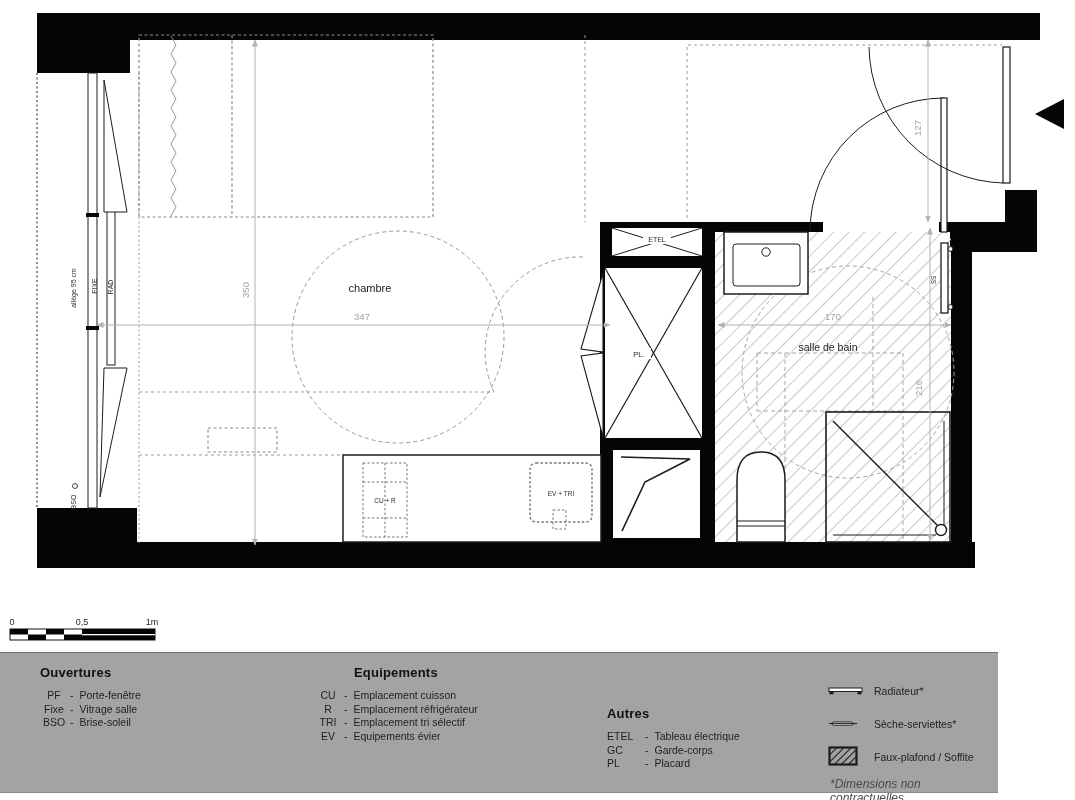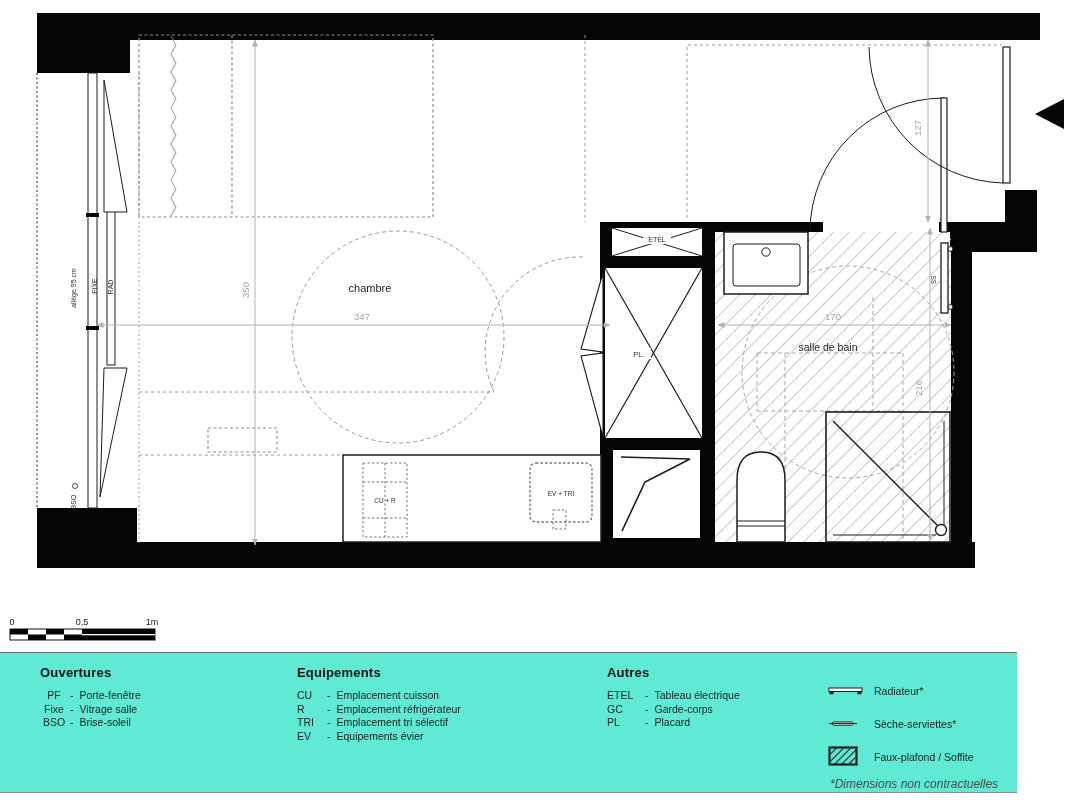--- a/index.html
+++ b/index.html
@@ -1,27 +1,27 @@
 <!DOCTYPE html>
 <html><head>
 <meta charset="utf-8">
 <style>
   html,body{margin:0;padding:0;background:#fff;}
   body{width:1075px;height:800px;position:relative;font-family:"Liberation Sans",sans-serif;overflow:hidden;}
   svg text{font-family:"Liberation Sans",sans-serif;}
   .plan-wrap{position:absolute;left:0;top:0;}
-  .legend{position:absolute;left:0;top:652px;width:998px;height:139px;border-top:1px solid #6e6e6e;border-bottom:1px solid #8a8a8a;background:#5eead4;padding-left:19px;}
+  .legend{position:absolute;left:0;top:652px;width:998px;height:139px;border-top:1px solid #6e6e6e;border-bottom:1px solid #8a8a8a;background:#a3a3a3;}
   .lg-col{position:absolute;top:12px;}
   .lg-col h3{margin:0 0 9px 0;font-size:13px;font-weight:bold;color:#111;letter-spacing:.2px;}
   .lg-row{display:flex;font-size:10.5px;color:#222;line-height:13.5px;}
   .lg-abbr{display:inline-block;}
   .lg-dash{display:inline-block;padding:0 6px 0 2px;}
   .col-ouv{left:40px;} .col-ouv .lg-abbr{width:28px;text-align:center;}
-  .col-equ{left:297px;} .col-equ .lg-abbr{width:28px;}
-  .col-aut{left:607px;} .col-aut .lg-abbr{width:36px;}
+  .col-equ{left:314px;text-align:center;} .col-equ .lg-abbr{width:28px;}
+  .col-aut{left:607px;margin-top:41px;} .col-aut .lg-abbr{width:36px;}
   .lg-symbols{position:absolute;left:828px;top:28px;}
   .sym-row{display:flex;align-items:center;margin-bottom:13px;height:20px;}
   .sym-ic{width:40px;display:flex;justify-content:flex-start;align-items:center;}
   .sym-lb{font-size:10.5px;color:#222;margin-left:6px;}
   .footnote{position:absolute;left:830px;top:124px;font-size:12px;font-style:italic;color:#4a4a4a;}
 </style>
 </head>
 <body>
 
 <div class="plan-wrap">

